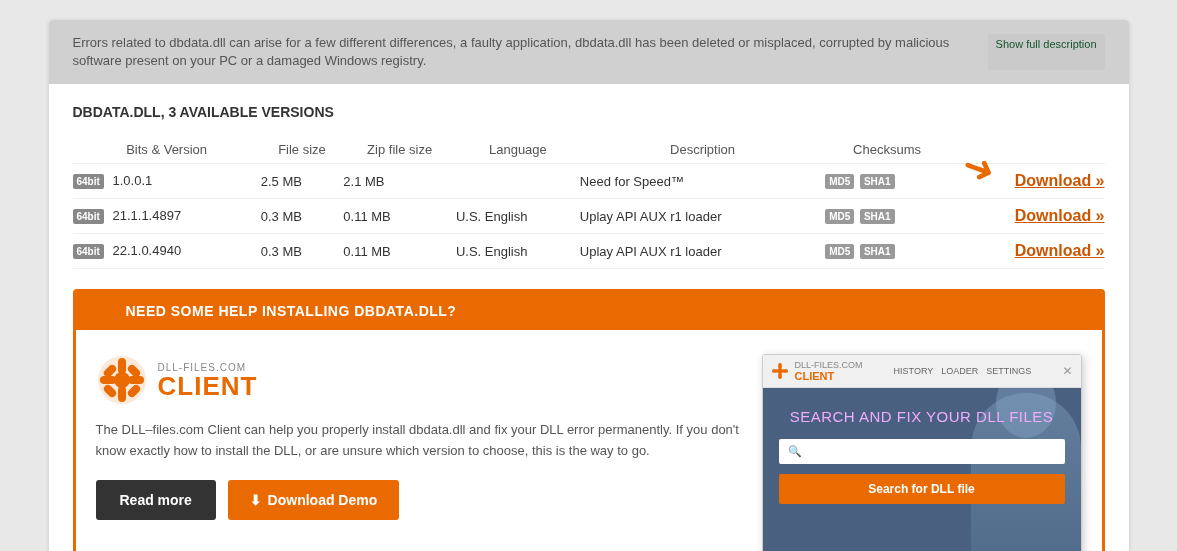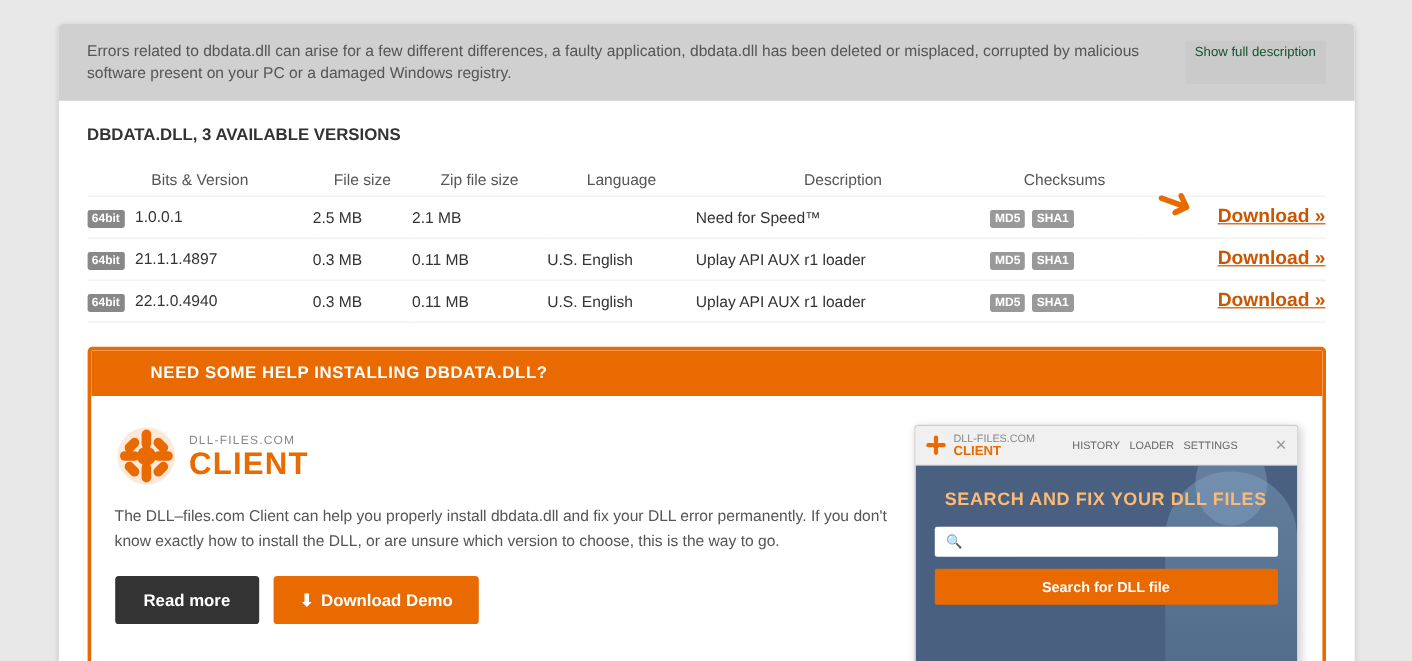--- a/index.html
+++ b/index.html
@@ -250,23 +250,23 @@
     }
     .preview-content {
       background: #4a6080;
       padding: 20px 16px 16px;
       text-align: center;
       min-height: 180px;
       position: relative;
       overflow: hidden;
     }
     .preview-title-text {
-      color: #fdba74;
+      color: #f0abfc;
       font-size: 15px;
-      font-weight: bold;
+      font-weight: normal;
       text-transform: uppercase;
       letter-spacing: 0.5px;
       margin-bottom: 14px;
       text-align: center;
     }
     .preview-search-bar {
       background: white;
       border-radius: 2px;
       padding: 6px 10px;
       font-size: 11px;

